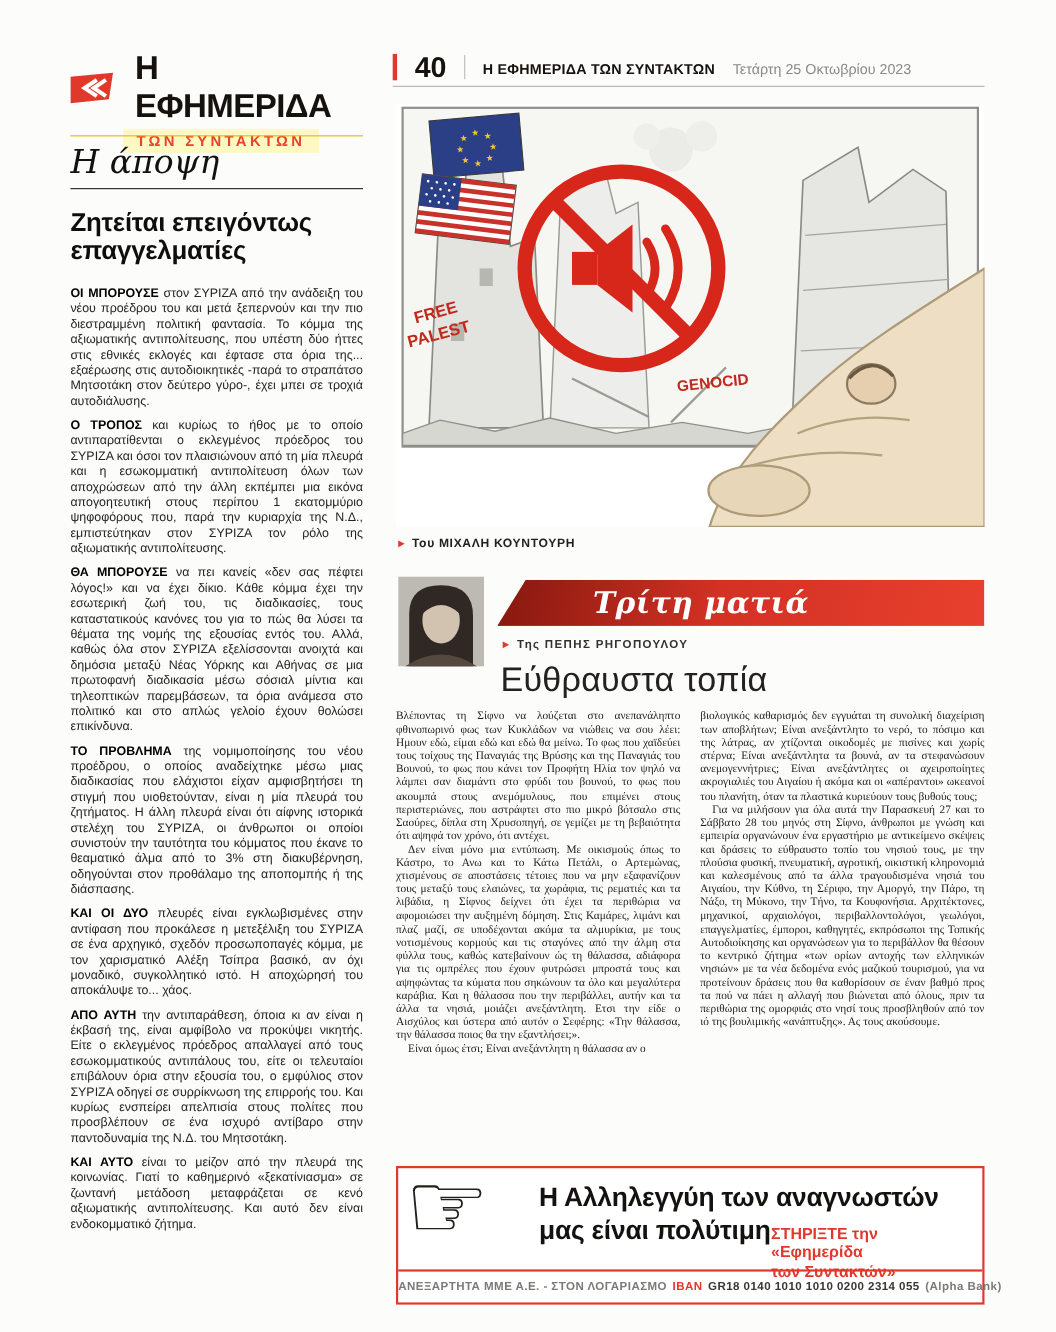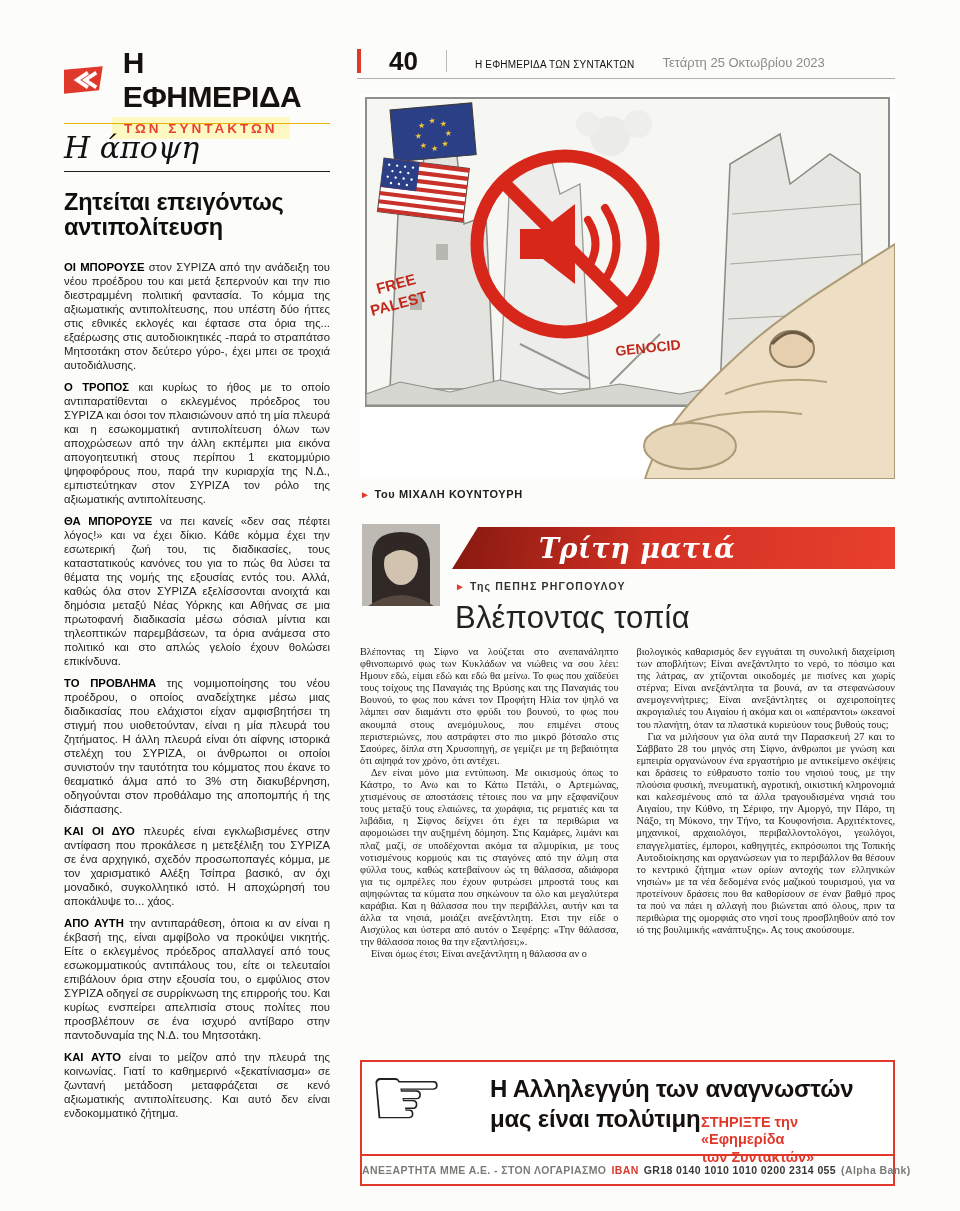--- a/index.html
+++ b/index.html
@@ -9,25 +9,25 @@
   
   .logo-block{position:absolute;left:64px;top:46px;width:250px;}
   .logo-row{display:flex;align-items:center;gap:20px;}
   .logo-title{font-weight:900;font-size:30px;letter-spacing:-0.5px;color:#15110d;}
   .logo-box{display:inline-block;margin-left:48px;margin-top:3px;background:#fef9c3;
             color:#e8432e;font-weight:700;font-size:13.5px;letter-spacing:3px;
             padding:4px 12px 3px;}
 
   
   .header-strip{position:absolute;left:357px;top:42px;width:538px;height:32px;
-                display:flex;align-items:flex-end;gap:28px;}
+                display:flex;align-items:flex-end;gap:16px;}
   .pg-bar{width:4px;height:24px;background:#e0392b;margin-bottom:1px;}
   .pg-num{font-weight:800;font-size:26px;line-height:1;color:#15110d;}
   .pg-div{width:1px;height:22px;background:#b9b9b5;margin-bottom:2px;}
-  .pg-mast{font-weight:400;font-size:10px;letter-spacing:0.2px;color:#15110d;margin-bottom:4px;}
+  .pg-mast{font-weight:700;font-size:13px;letter-spacing:0.2px;color:#15110d;margin-bottom:4px;}
   .pg-date{font-size:13px;color:#8a8a86;margin-bottom:4px;margin-left:0;}
   .header-rule{position:absolute;left:357px;top:78px;width:538px;border-top:1px solid #b2b2ae;}
 
   
   .section-head{position:absolute;left:64px;top:123px;width:266px;
                 border-top:1px solid #eab308;border-bottom:1px solid #22201d;
                 padding:6px 0 6px;}
   .section-head .t{font-family:"DejaVu Serif",serif;font-style:italic;font-size:30px;color:#111;}
   .op-title{position:absolute;left:64px;top:190px;width:266px;
             font-weight:800;font-size:23.5px;line-height:1.08;letter-spacing:-0.2px;color:#100e0c;}
@@ -101,21 +101,21 @@
     <span class="pg-num">40</span>
     <div class="pg-div"></div>
     <span class="pg-mast">Η ΕΦΗΜΕΡΙΔΑ ΤΩΝ ΣΥΝΤΑΚΤΩΝ</span>
     <span class="pg-date">Τετάρτη 25 Οκτωβρίου 2023</span>
   </div>
   <div class="header-rule"></div>
 
   <div class="section-head">
     <span class="t">Η άποψη</span>
   </div>
-  <h1 class="op-title" style="margin:0;">Ζητείται επειγόντως αντιπολίτευση</h1>
+  <h1 class="op-title" style="margin:0;">Ζητείται επειγόντως επαγγελματίες</h1>
 
   <div class="op-body">
     <p><b>ΟΙ ΜΠΟΡΟΥΣΕ</b><span> στον ΣΥΡΙΖΑ από την ανάδειξη του νέου προέδρου του και μετά ξεπερνούν και την πιο διεστραμμένη πολιτική φαντασία. Το κόμμα της αξιωματικής αντιπολίτευσης, που υπέστη δύο ήττες στις εθνικές εκλογές και έφτασε στα όρια της... εξαέρωσης στις αυτοδιοικητικές -παρά το στραπάτσο Μητσοτάκη στον δεύτερο γύρο-, έχει μπει σε τροχιά αυτοδιάλυσης.</span></p>
     <p><b>Ο ΤΡΟΠΟΣ</b><span> και κυρίως το ήθος με το οποίο αντιπαρατίθενται ο εκλεγμένος πρόεδρος του ΣΥΡΙΖΑ και όσοι τον πλαισιώνουν από τη μία πλευρά και η εσωκομματική αντιπολίτευση όλων των αποχρώσεων από την άλλη εκπέμπει μια εικόνα απογοητευτική στους περίπου 1 εκατομμύριο ψηφοφόρους που, παρά την κυριαρχία της Ν.Δ., εμπιστεύτηκαν στον ΣΥΡΙΖΑ τον ρόλο της αξιωματικής αντιπολίτευσης.</span></p>
     <p><b>ΘΑ ΜΠΟΡΟΥΣΕ</b><span> να πει κανείς «δεν σας πέφτει λόγος!» και να έχει δίκιο. Κάθε κόμμα έχει την εσωτερική ζωή του, τις διαδικασίες, τους καταστατικούς κανόνες του για το πώς θα λύσει τα θέματα της νομής της εξουσίας εντός του. Αλλά, καθώς όλα στον ΣΥΡΙΖΑ εξελίσσονται ανοιχτά και δημόσια μεταξύ Νέας Υόρκης και Αθήνας σε μια πρωτοφανή διαδικασία μέσω σόσιαλ μίντια και τηλεοπτικών παρεμβάσεων, τα όρια ανάμεσα στο πολιτικό και στο απλώς γελοίο έχουν θολώσει επικίνδυνα.</span></p>
     <p><b>ΤΟ ΠΡΟΒΛΗΜΑ</b><span> της νομιμοποίησης του νέου προέδρου, ο οποίος αναδείχτηκε μέσω μιας διαδικασίας που ελάχιστοι είχαν αμφισβητήσει τη στιγμή που υιοθετούνταν, είναι η μία πλευρά του ζητήματος. Η άλλη πλευρά είναι ότι αίφνης ιστορικά στελέχη του ΣΥΡΙΖΑ, οι άνθρωποι οι οποίοι συνιστούν την ταυτότητα του κόμματος που έκανε το θεαματικό άλμα από το 3% στη διακυβέρνηση, οδηγούνται στον προθάλαμο της αποπομπής ή της διάσπασης.</span></p>
     <p><b>ΚΑΙ ΟΙ ΔΥΟ</b><span> πλευρές είναι εγκλωβισμένες στην αντίφαση που προκάλεσε η μετεξέλιξη του ΣΥΡΙΖΑ σε ένα αρχηγικό, σχεδόν προσωποπαγές κόμμα, με τον χαρισματικό Αλέξη Τσίπρα βασικό, αν όχι μοναδικό, συγκολλητικό ιστό. Η αποχώρησή του αποκάλυψε το... χάος.</span></p>
     <p><b>ΑΠΟ ΑΥΤΗ</b><span> την αντιπαράθεση, όποια κι αν είναι η έκβασή της, είναι αμφίβολο να προκύψει νικητής. Είτε ο εκλεγμένος πρόεδρος απαλλαγεί από τους εσωκομματικούς αντιπάλους του, είτε οι τελευταίοι επιβάλουν όρια στην εξουσία του, ο εμφύλιος στον ΣΥΡΙΖΑ οδηγεί σε συρρίκνωση της επιρροής του. Και κυρίως ενσπείρει απελπισία στους πολίτες που προσβλέπουν σε ένα ισχυρό αντίβαρο στην παντοδυναμία της Ν.Δ. του Μητσοτάκη.</span></p>
     <p><b>ΚΑΙ ΑΥΤΟ</b><span> είναι το μείζον από την πλευρά της κοινωνίας. Γιατί το καθημερινό «ξεκατίνιασμα» σε ζωντανή μετάδοση μεταφράζεται σε κενό αξιωματικής αντιπολίτευσης. Και αυτό δεν είναι ενδοκομματικό ζήτημα.</span></p>
   </div>
@@ -222,21 +222,21 @@
     <ellipse cx="39" cy="40" rx="17" ry="21" fill="#d2c2b0"></ellipse>
     <path d="M22,34 Q39,18 56,34 L56,24 Q39,12 22,24 Z" fill="#2f2824"></path>
     <path d="M6,82 Q39,60 72,82 Z" fill="#55483e"></path>
   </svg>
   <div class="banner">
     <span class="t">Τρίτη ματιά</span>
   </div>
   <div class="byline">
     <span class="arrow">►</span><span>Της ΠΕΠΗΣ ΡΗΓΟΠΟΥΛΟΥ</span>
   </div>
-  <h2 class="essay-title" style="margin:0;">Βλέποντας τοπία</h2>
+  <h2 class="essay-title" style="margin:0;">Εύθραυστα τοπία</h2>
 
   <div class="essay-cols">
     <div class="ecol">
       <p>Βλέποντας τη Σίφνο να λούζεται στο ανεπανάληπτο φθινοπωρινό φως των Κυκλάδων να νιώθεις να σου λέει: Ημουν εδώ, είμαι εδώ και εδώ θα μείνω. Το φως που χαϊδεύει τους τοίχους της Παναγιάς της Βρύσης και της Παναγιάς του Βουνού, το φως που κάνει τον Προφήτη Ηλία τον ψηλό να λάμπει σαν διαμάντι στο φρύδι του βουνού, το φως που ακουμπά στους ανεμόμυλους, που επιμένει στους περιστεριώνες, που αστράφτει στο πιο μικρό βότσαλο στις Σαούρες, δίπλα στη Χρυσοπηγή, σε γεμίζει με τη βεβαιότητα ότι αψηφά τον χρόνο, ότι αντέχει.</p>
       <p class="ind">Δεν είναι μόνο μια εντύπωση. Με οικισμούς όπως το Κάστρο, το Ανω και το Κάτω Πετάλι, ο Αρτεμώνας, χτισμένους σε αποστάσεις τέτοιες που να μην εξαφανίζουν τους μεταξύ τους ελαιώνες, τα χωράφια, τις ρεματιές και τα λιβάδια, η Σίφνος δείχνει ότι έχει τα περιθώρια να αφομοιώσει την αυξημένη δόμηση. Στις Καμάρες, λιμάνι και πλαζ μαζί, σε υποδέχονται ακόμα τα αλμυρίκια, με τους νοτισμένους κορμούς και τις σταγόνες από την άλμη στα φύλλα τους, καθώς κατεβαίνουν ώς τη θάλασσα, αδιάφορα για τις ομπρέλες που έχουν φυτρώσει μπροστά τους και αψηφώντας τα κύματα που σηκώνουν τα όλο και μεγαλύτερα καράβια. Και η θάλασσα που την περιβάλλει, αυτήν και τα άλλα τα νησιά, μοιάζει ανεξάντλητη. Ετσι την είδε ο Αισχύλος και ύστερα από αυτόν ο Σεφέρης: «Την θάλασσα, την θάλασσα ποιος θα την εξαντλήσει;».</p>
       <p class="ind">Είναι όμως έτσι; Είναι ανεξάντλητη η θάλασσα αν ο</p>
     </div>
     <div class="ecol">
       <p>βιολογικός καθαρισμός δεν εγγυάται τη συνολική διαχείριση των αποβλήτων; Είναι ανεξάντλητο το νερό, το πόσιμο και της λάτρας, αν χτίζονται οικοδομές με πισίνες και χωρίς στέρνα; Είναι ανεξάντλητα τα βουνά, αν τα στεφανώσουν ανεμογεννήτριες; Είναι ανεξάντλητες οι αχειροποίητες ακρογιαλιές του Αιγαίου ή ακόμα και οι «απέραντοι» ωκεανοί του πλανήτη, όταν τα πλαστικά κυριεύουν τους βυθούς τους;</p>
       <p class="ind">Για να μιλήσουν για όλα αυτά την Παρασκευή 27 και το Σάββατο 28 του μηνός στη Σίφνο, άνθρωποι με γνώση και εμπειρία οργανώνουν ένα εργαστήριο με αντικείμενο σκέψεις και δράσεις το εύθραυστο τοπίο του νησιού τους, με την πλούσια φυσική, πνευματική, αγροτική, οικιστική κληρονομιά και καλεσμένους από τα άλλα τραγουδισμένα νησιά του Αιγαίου, την Κύθνο, τη Σέριφο, την Αμοργό, την Πάρο, τη Νάξο, τη Μύκονο, την Τήνο, τα Κουφονήσια. Αρχιτέκτονες, μηχανικοί, αρχαιολόγοι, περιβαλλοντολόγοι, γεωλόγοι, επαγγελματίες, έμποροι, καθηγητές, εκπρόσωποι της Τοπικής Αυτοδιοίκησης και οργανώσεων για το περιβάλλον θα θέσουν το κεντρικό ζήτημα «των ορίων αντοχής των ελληνικών νησιών» με τα νέα δεδομένα ενός μαζικού τουρισμού, για να προτείνουν δράσεις που θα καθορίσουν σε έναν βαθμό προς τα πού να πάει η αλλαγή που βιώνεται από όλους, πριν τα περιθώρια της ομορφιάς στο νησί τους προσβληθούν από τον ιό της βουλιμικής «ανάπτυξης». Ας τους ακούσουμε.</p>

